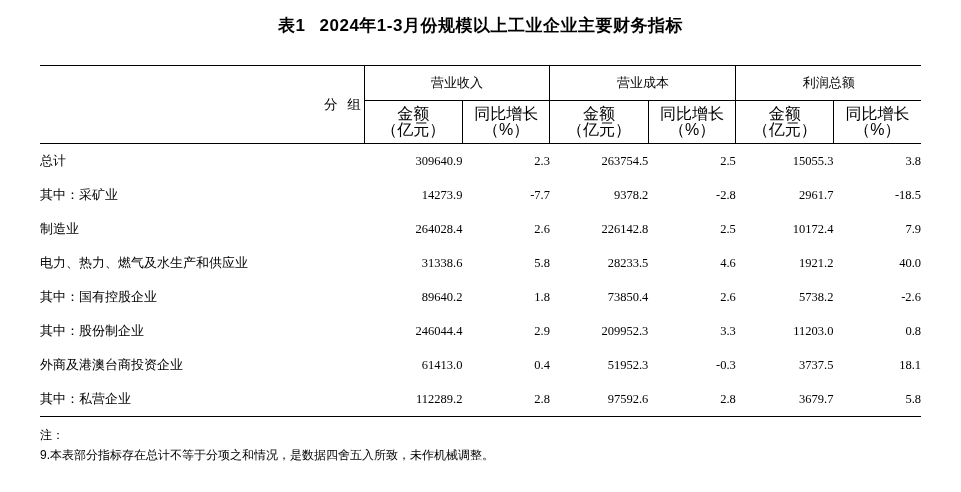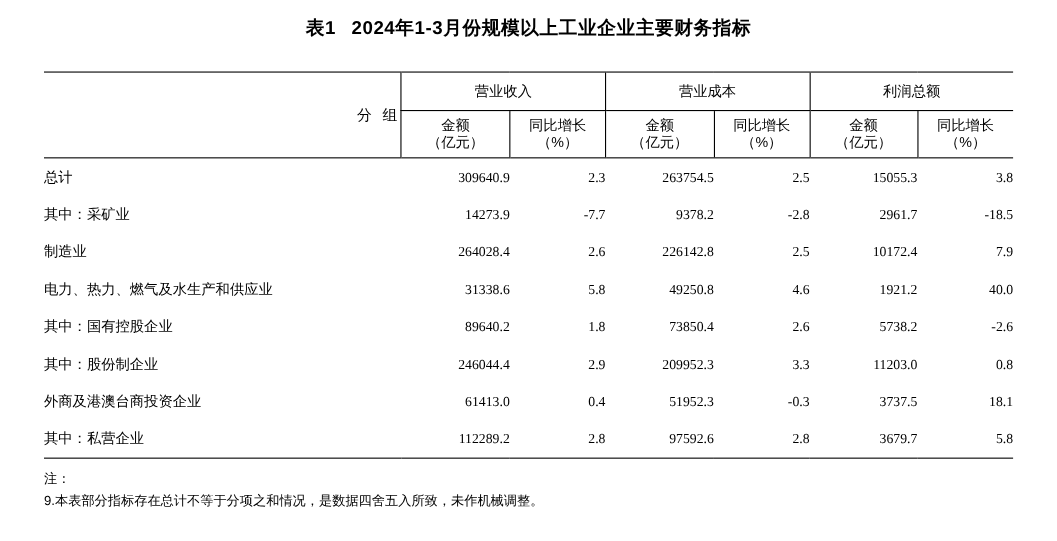--- a/index.html
+++ b/index.html
@@ -52,21 +52,21 @@
     text-align: center;
     font-weight: normal;
     height: 34px;
     border-bottom: 0.9px solid #000;
     font-size: 13px;
   }
   .hdr-sub {
     text-align: center;
     font-weight: normal;
     height: 42px;
-    font-size: 13px;
+    font-size: 16px;
     line-height: 16px;
     border-bottom: 1.2px solid #000;
   }
   .hdr-stub {
     text-align: right;
     font-weight: normal;
     font-size: 13.5px;
     border-bottom: 1.2px solid #000;
     letter-spacing: 3px;
   }
@@ -184,21 +184,21 @@
           <td class="num">2.6</td>
           <td class="num">226142.8</td>
           <td class="num">2.5</td>
           <td class="num">10172.4</td>
           <td class="num">7.9</td>
         </tr>
         <tr>
           <td class="label ind1">电力、热力、燃气及水生产和供应业</td>
           <td class="num">31338.6</td>
           <td class="num">5.8</td>
-          <td class="num">49250.8</td>
+          <td class="num">28233.5</td>
           <td class="num">4.6</td>
           <td class="num">1921.2</td>
           <td class="num">40.0</td>
         </tr>
         <tr>
           <td class="label ind0">其中：国有控股企业</td>
           <td class="num">89640.2</td>
           <td class="num">1.8</td>
           <td class="num">73850.4</td>
           <td class="num">2.6</td>

